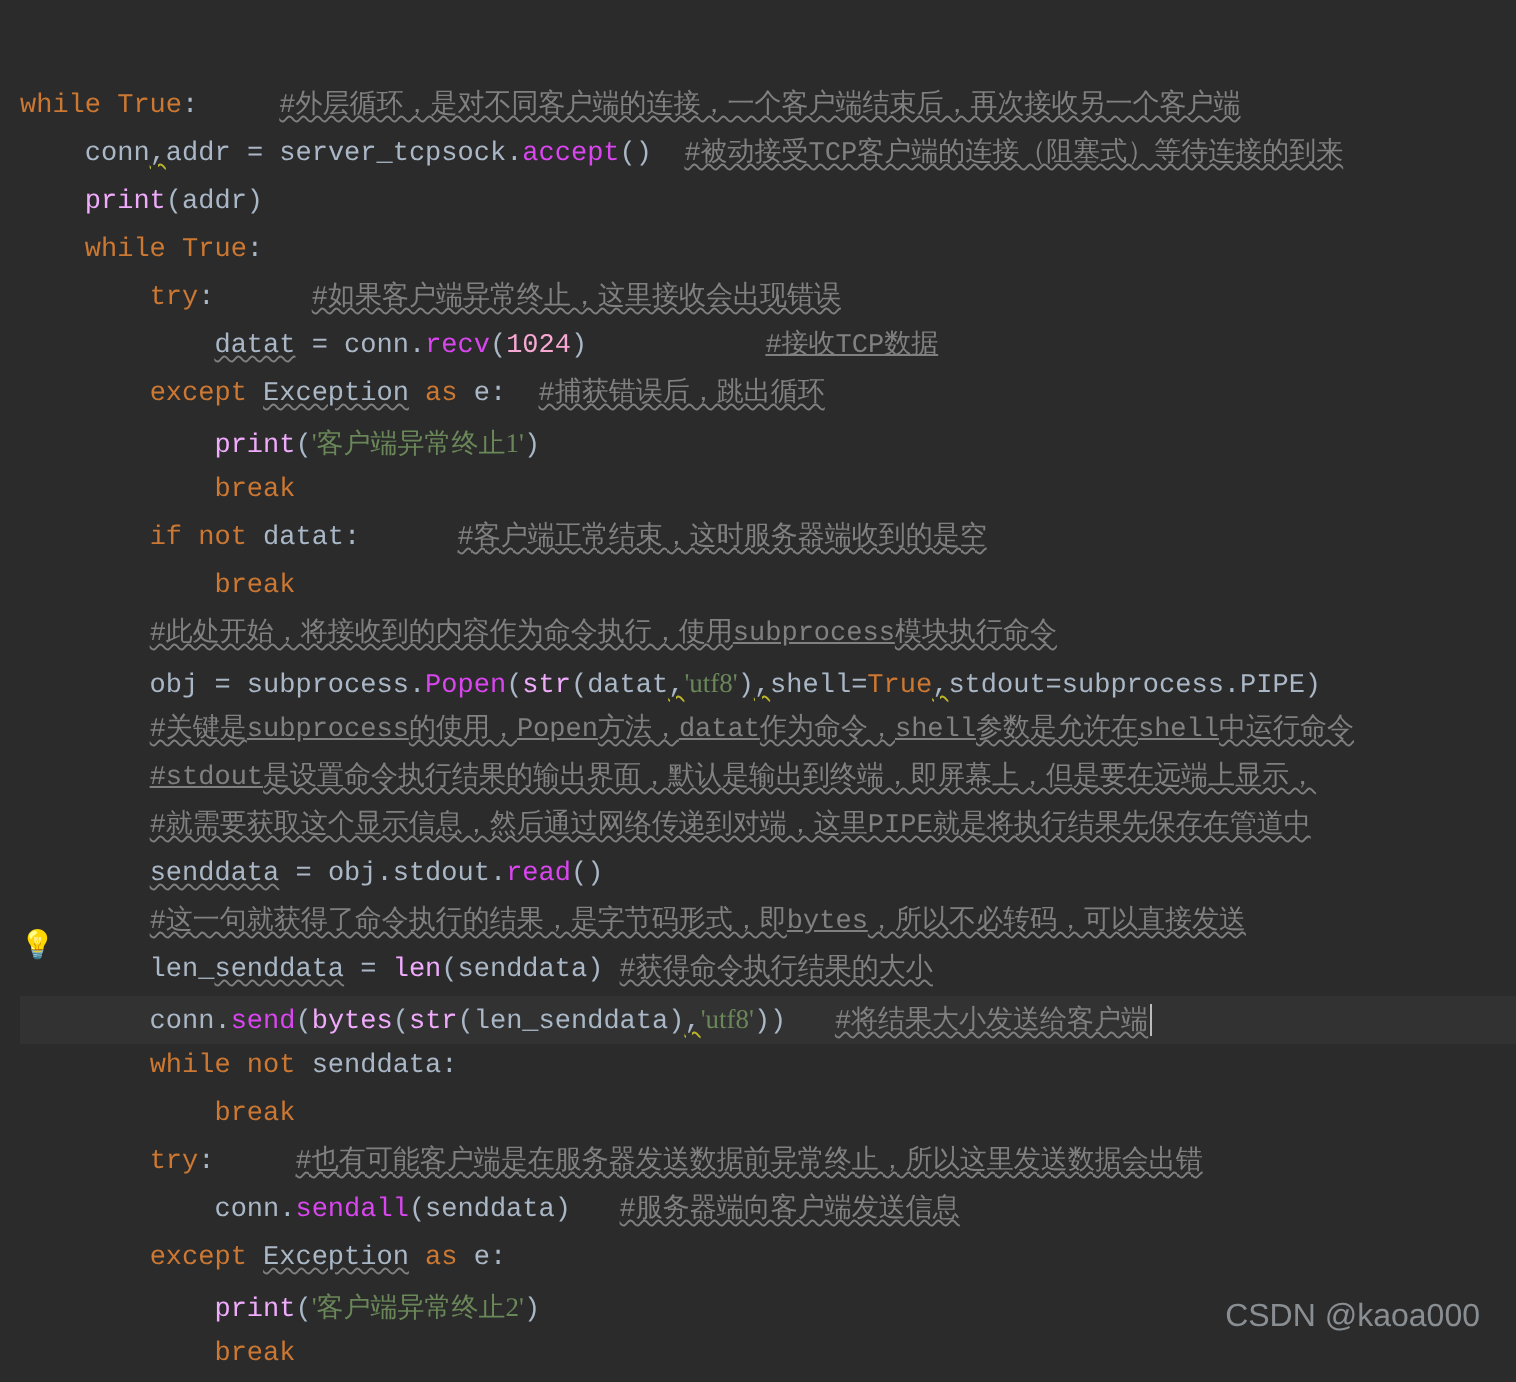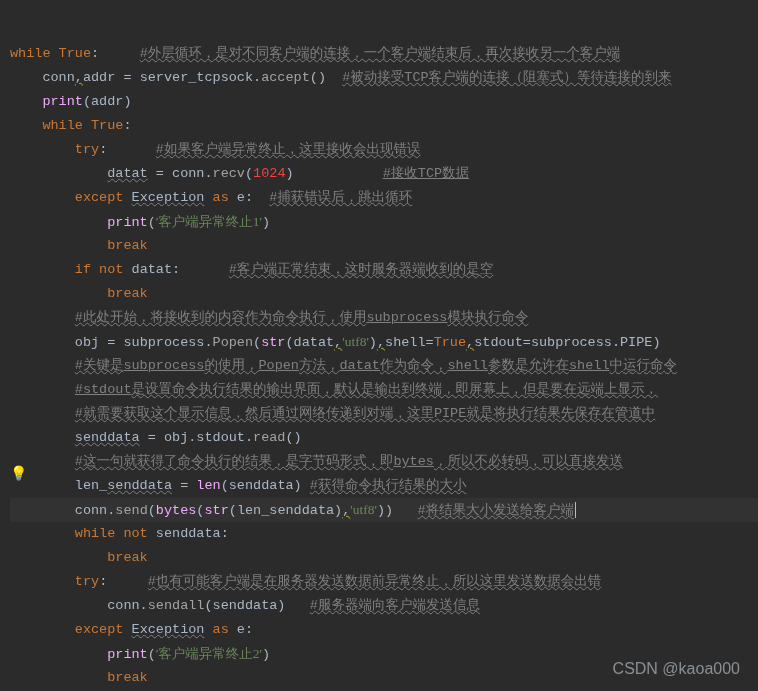--- a/index.html
+++ b/index.html
@@ -29,40 +29,40 @@
     font-size: 14px;
   }
   .code {
     padding-left: 10px;
     white-space: pre;
     margin-top: 38px;
   }
   .line { height: 24px; }
   .hl { background: #323232; display: block; width: 100%; }
   .kw { color: #cc7832; }
-  .fn { color: #a3a3a3; }
+  .fn { color: #d946ef; }
   .str { color: #6a8759; font-family: Liberation Serif, serif; }
-  .num { color: #ef4444; }
+  .num { color: #f9a8d4; }
   .com { color: #808080; }
   .op { color: #a9b7c6; }
   .p { color: #a9b7c6; }
   .builtin { color: #f0abfc; }
   .wavy {
     text-decoration: underline wavy #808080;
     text-decoration-thickness: 1px;
   }
   .warn {
     text-decoration: underline wavy #bbb529;
     text-decoration-thickness: 1px;
   }
   .u { text-decoration: underline; }
   .watermark {
     position: absolute;
     right: 18px;
-    bottom: 10px;
+    bottom: 20px;
     color: #9aa0a6;
     font-family: Arial, sans-serif;
     font-size: 16px;
     opacity: 0.85;
   }
   .caret {
     display: inline-block;
     width: 1px;
     height: 16px;
     background: #bbb;

